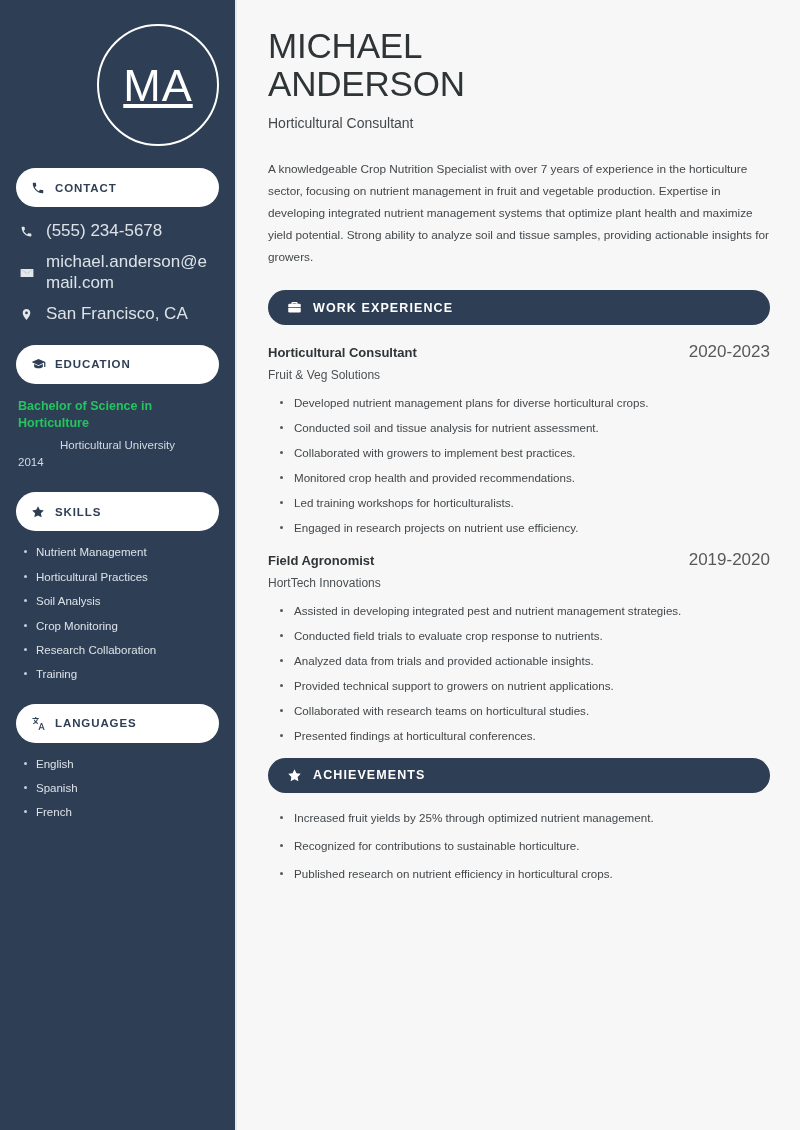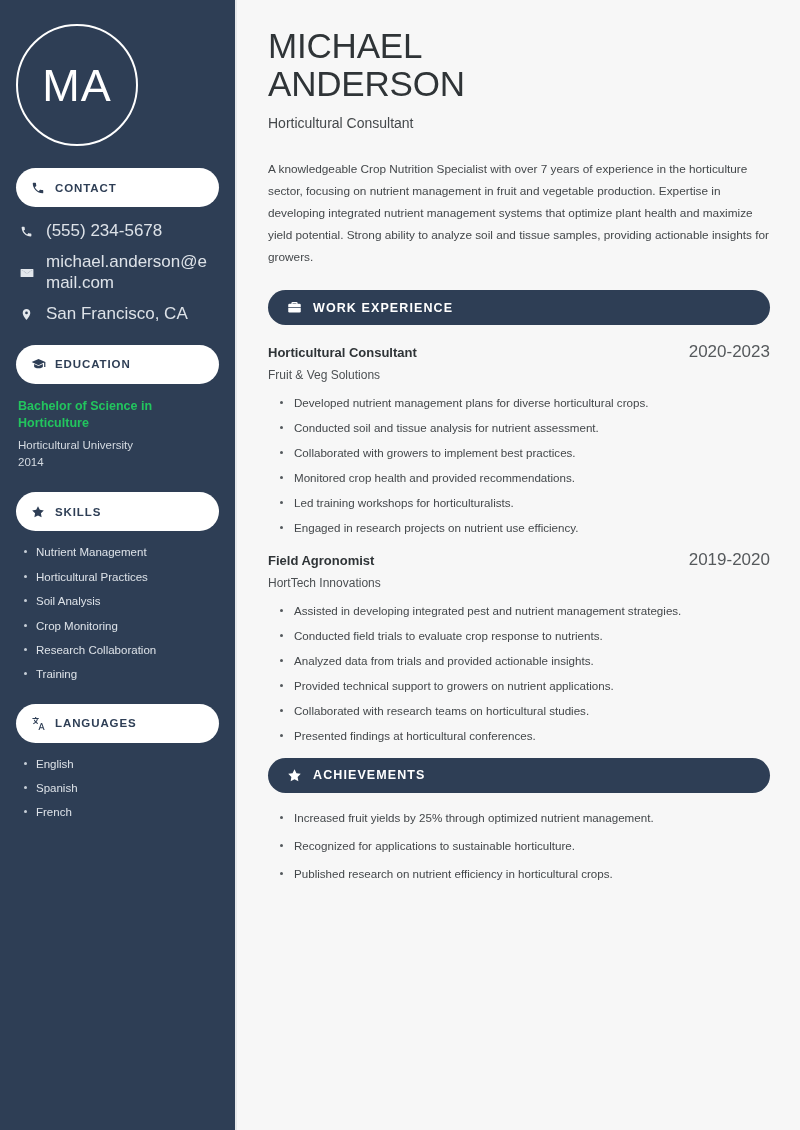--- a/index.html
+++ b/index.html
@@ -28,23 +28,24 @@
     min-width: 237px;
     background: #2e3e55;
     border-right: 2px solid #e6e8ea;
     box-sizing: border-box;
     padding: 0 16px;
     color: #ffffff;
   }
 
   .avatar-wrap {
     display: flex;
-    justify-content: flex-start;
+    justify-content: flex-end;
     padding-top: 24px;
     padding-bottom: 22px;
+    text-decoration: underline;
   }
   .avatar {
     width: 122px;
     height: 122px;
     border-radius: 50%;
     border: 2px solid #ffffff;
     display: flex;
     align-items: center;
     justify-content: center;
     box-sizing: border-box;
@@ -116,20 +117,21 @@
     font-size: 12.5px;
     font-weight: bold;
     color: #22c55e;
     line-height: 1.42;
     margin-bottom: 4px;
   }
   .edu-school {
     font-size: 11.5px;
     color: #d4dae1;
     line-height: 1.45;
+    text-align: center;
   }
   .edu-year {
     font-size: 11.5px;
     color: #d4dae1;
     line-height: 1.45;
   }
 
   .side-list {
     list-style: none;
     margin: 0 0 22px 0;
@@ -425,18 +427,18 @@
       <span class="sec-icon">
         <svg width="15" height="15" viewBox="0 0 24 24" fill="#ffffff">
           <path d="M12 2l3.1 6.3 6.9 1-5 4.9 1.2 6.9L12 17.8 5.8 21.1 7 14.2 2 9.3l6.9-1L12 2z"></path>
         </svg>
       </span>
       <span class="section-bar-label">ACHIEVEMENTS</span>
     </div>
 
     <ul class="bullets achievements-bullets">
       <li>Increased fruit yields by 25% through optimized nutrient management.</li>
-      <li>Recognized for applications to sustainable horticulture.</li>
+      <li>Recognized for contributions to sustainable horticulture.</li>
       <li>Published research on nutrient efficiency in horticultural crops.</li>
     </ul>
 
   </main>
 </div>
 
 </body></html>

